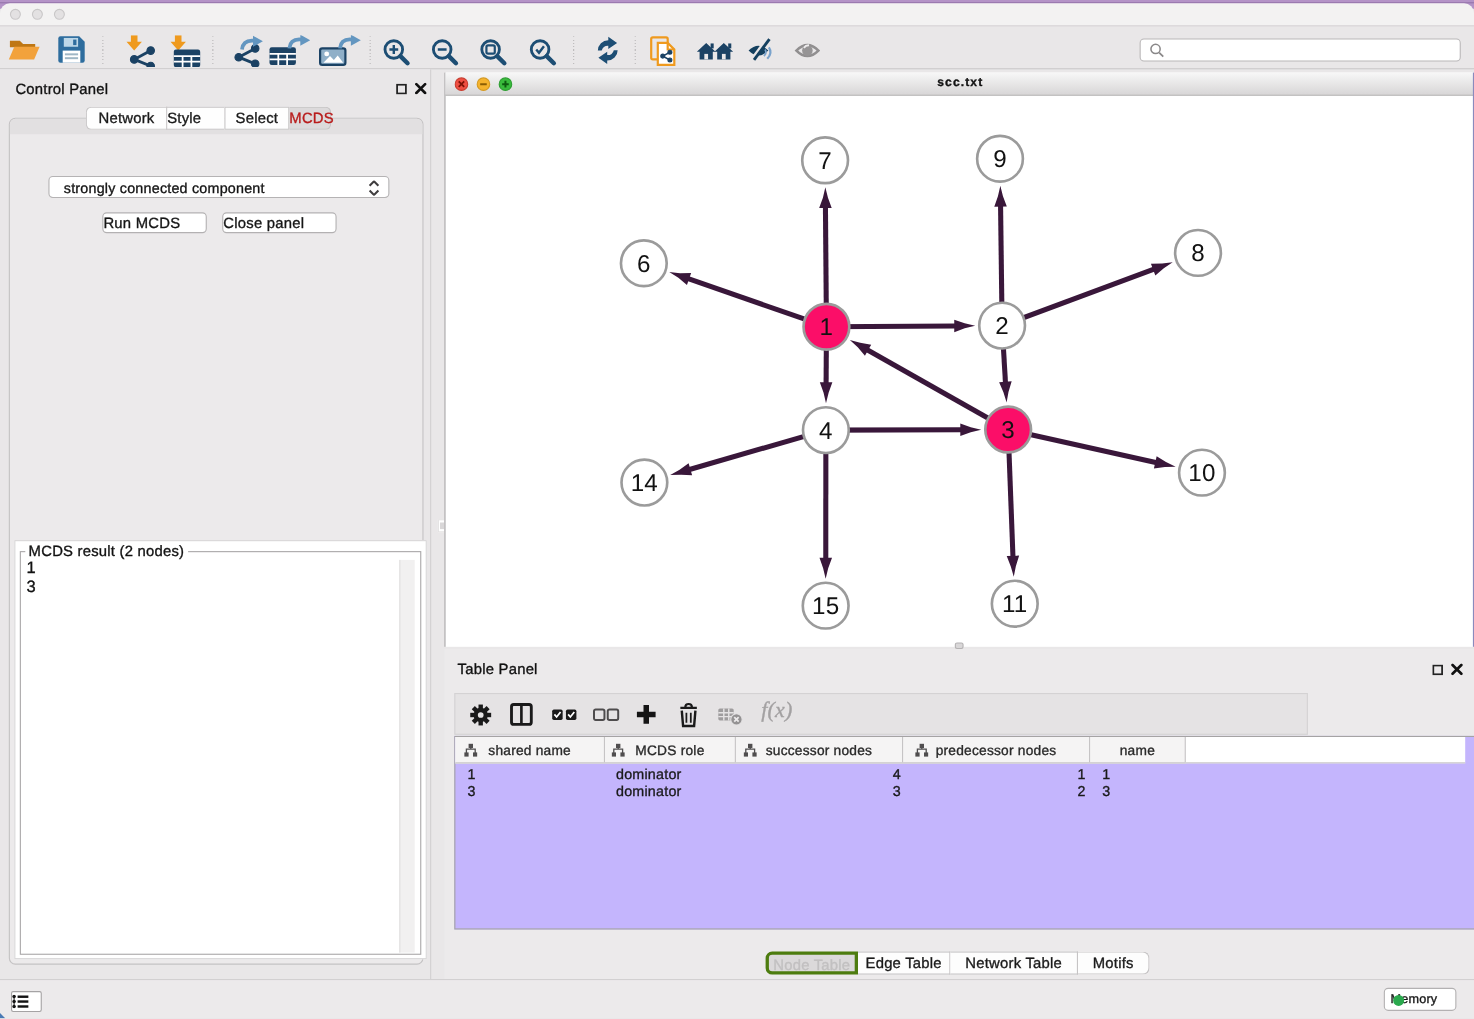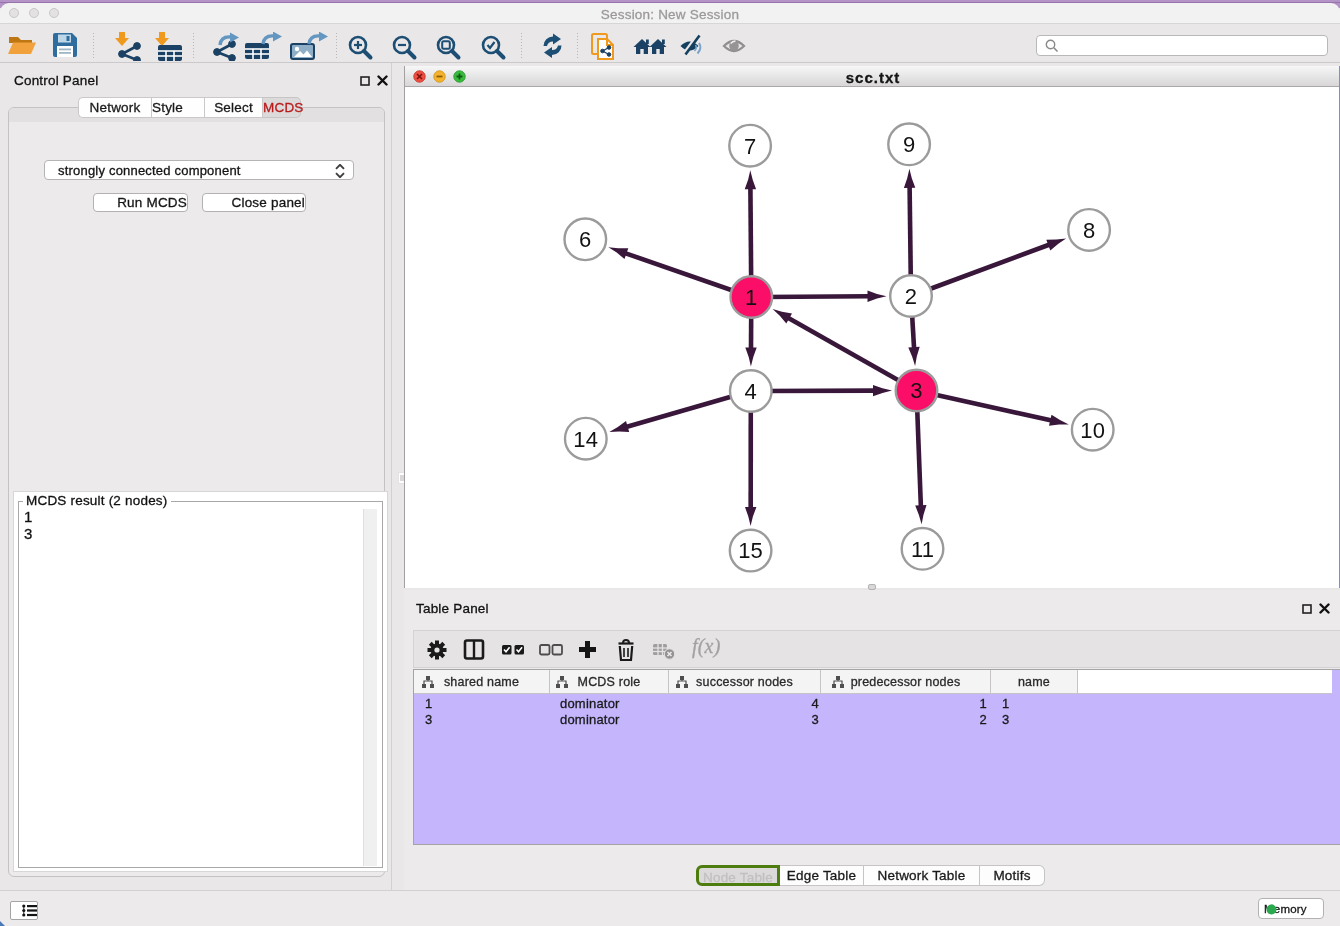--- a/index.html
+++ b/index.html
@@ -1,33 +1,32 @@
 <!DOCTYPE html>
 <html><head><meta charset="utf-8"><title>Session</title><style>
 *{margin:0;padding:0;box-sizing:border-box}
 html,body{width:1340px;height:926px;overflow:hidden}
 body{font-family:"Liberation Sans",sans-serif;background:#e9e7e8;position:relative;font-size:13px;color:#1a1a1a;-webkit-text-stroke:0.3px;letter-spacing:0.2px}
 .abs{position:absolute}
-.btn{position:absolute;background:#fff;border:1px solid #b3b1b2;border-radius:4px;text-align:right;color:#161616}
+.btn{position:absolute;background:#fff;border:1px solid #b3b1b2;border-radius:4px;text-align:left;color:#161616}
 .tl{position:absolute;border-radius:50%}
 .sep{position:absolute;top:9px;height:26px;width:1px;background:repeating-linear-gradient(to bottom,#b9b7b8 0 1px,transparent 1px 3px)}
 .hdrcell{position:absolute;top:0;height:100%;border-right:1px solid #c6c4c5;display:flex;align-items:center;justify-content:center;font-size:12.5px;color:#2a2a2a}
 .hicon{position:absolute;left:6px;top:6px}
 </style></head><body>
 
 <div class="abs" style="left:0;top:0;width:1340px;height:8px;background:#b493c7"></div>
 <div class="abs" style="left:0;top:2px;width:1340px;height:1px;background:#9674ab"></div>
 
 <div class="abs" style="left:0;top:2.5px;width:1340px;height:20.5px;background:#f3f2f2;border-radius:9px 9px 0 0"></div>
 <div class="abs" style="left:0;top:23px;width:1340px;height:5px;background:#e9e7e8"></div>
 <div class="abs" style="left:0;top:2.5px;width:1340px;height:21px">
   <div class="tl" style="left:8.5px;top:5px;width:10.5px;height:10.5px;background:#e3e1e2;border:1px solid #c9c7c8"></div>
   <div class="tl" style="left:28.5px;top:5px;width:10.5px;height:10.5px;background:#e3e1e2;border:1px solid #c9c7c8"></div>
   <div class="tl" style="left:48.5px;top:5px;width:10.5px;height:10.5px;background:#e3e1e2;border:1px solid #c9c7c8"></div>
-  <div class="abs" style="left:0;top:4px;width:1340px;text-align:center;color:#9b999a;font-size:13.5px">Session: New Session</div>
 </div>
 
 <div class="abs" style="left:0;top:23px;width:1340px;height:40px;background:#e9e7e8;border-top:1px solid #d7d5d6;border-bottom:1px solid #cbc9ca">
  <svg class="abs" style="left:7px;top:8px" width="745" height="29" viewBox="0 0 745 29">
 
   <g transform="translate(1,1)">
    <path d="M1 4 L10 4 L13 7 L24 7 L24 10 L1 10 Z" fill="#bf7714"></path>
    <path d="M0 21 L5 9.5 L28 9.5 L23 21 Z" fill="#f2a23c"></path>
   </g>
 
@@ -224,21 +223,21 @@
 
  <div class="abs" style="left:0;top:0;width:936px;height:21px;background:linear-gradient(#f7f7f7,#d8d6d7);border-bottom:1px solid #aaa8a9">
   <svg class="abs" style="left:8px;top:4px" width="64" height="13" viewBox="0 0 64 13">
    <circle cx="6.5" cy="6.5" r="5.7" fill="#ee4f42" stroke="#c93d30" stroke-width="1"></circle>
    <path d="M4 4 L9 9 M9 4 L4 9" stroke="#7d1206" stroke-width="1.6"></path>
    <circle cx="26.5" cy="6.5" r="5.7" fill="#f5b32d" stroke="#d59a22" stroke-width="1"></circle>
    <line x1="23.5" y1="6.5" x2="29.5" y2="6.5" stroke="#8a5d05" stroke-width="1.8"></line>
    <circle cx="46.5" cy="6.5" r="5.7" fill="#39bb3c" stroke="#2f9e33" stroke-width="1"></circle>
    <path d="M43.5 6.5 L49.5 6.5 M46.5 3.5 L46.5 9.5" stroke="#0e5c10" stroke-width="1.8"></path>
   </svg>
-  <div class="abs" style="left:0;top:3px;width:936px;text-align:center;font-size:15px;font-weight:bold;letter-spacing:1px;color:#141414">scc.txt</div>
+  <div class="abs" style="left:0;top:3px;width:936px;text-align:center;font-size:11px;font-weight:bold;letter-spacing:1px;color:#141414">scc.txt</div>
  </div>
 
  <div class="abs" style="left:934px;top:0;width:2.5px;height:522px;background:#8a8abd"></div>
 
  <svg class="abs" style="left:2px;top:21px" width="932" height="500" viewBox="0 0 932 500">
 
 <line x1="344.3" y1="210.0" x2="343.4" y2="100.7" stroke="#39173a" stroke-width="4.6"></line>
 <polygon points="343.3,83.2 345.7,92.7 349.1,102.2 337.7,102.2 341.1,92.7" fill="#39173a"></polygon>
 <line x1="344.3" y1="210.0" x2="218.0" y2="166.1" stroke="#39173a" stroke-width="4.6"></line>
 <polygon points="201.4,160.3 211.2,161.3 221.3,161.2 217.5,172.0 209.7,165.6" fill="#39173a"></polygon>
@@ -296,21 +295,21 @@
 
 <div class="abs" style="left:404px;top:590px;width:936px;height:300px;background:#eceaeb">
  <div class="abs" style="left:12px;top:11px;font-size:13.5px;color:#111">Table Panel</div>
  <svg class="abs" style="left:898px;top:14px" width="10" height="10">
       <rect x="1" y="1" width="8" height="8" fill="none" stroke="#222" stroke-width="1.6"></rect>
     </svg>
  <svg class="abs" style="left:915px;top:13px" width="11" height="11" viewBox="0 0 11 11">
       <path d="M1.5 1.5 L9.5 9.5 M9.5 1.5 L1.5 9.5" stroke="#111" stroke-width="2.4" stroke-linecap="round"></path>
     </svg>
 
- <div class="abs" style="left:9px;top:40px;width:928px;height:38px;background:#e5e3e4;border:1px solid #d4d2d3">
+ <div class="abs" style="left:9px;top:40px;width:776px;height:38px;background:#e5e3e4;border:1px solid #d4d2d3">
   <svg class="abs" style="left:13px;top:7px" width="300" height="24" viewBox="0 0 300 24">
 
    <g transform="translate(10,12)" fill="#1a1a1a">
     <g id="teeth">
      <rect x="-2" y="-9.5" width="4" height="5" transform="rotate(0)"></rect>
      <rect x="-2" y="-9.5" width="4" height="5" transform="rotate(45)"></rect>
      <rect x="-2" y="-9.5" width="4" height="5" transform="rotate(90)"></rect>
      <rect x="-2" y="-9.5" width="4" height="5" transform="rotate(135)"></rect>
      <rect x="-2" y="-9.5" width="4" height="5" transform="rotate(180)"></rect>
      <rect x="-2" y="-9.5" width="4" height="5" transform="rotate(225)"></rect>

